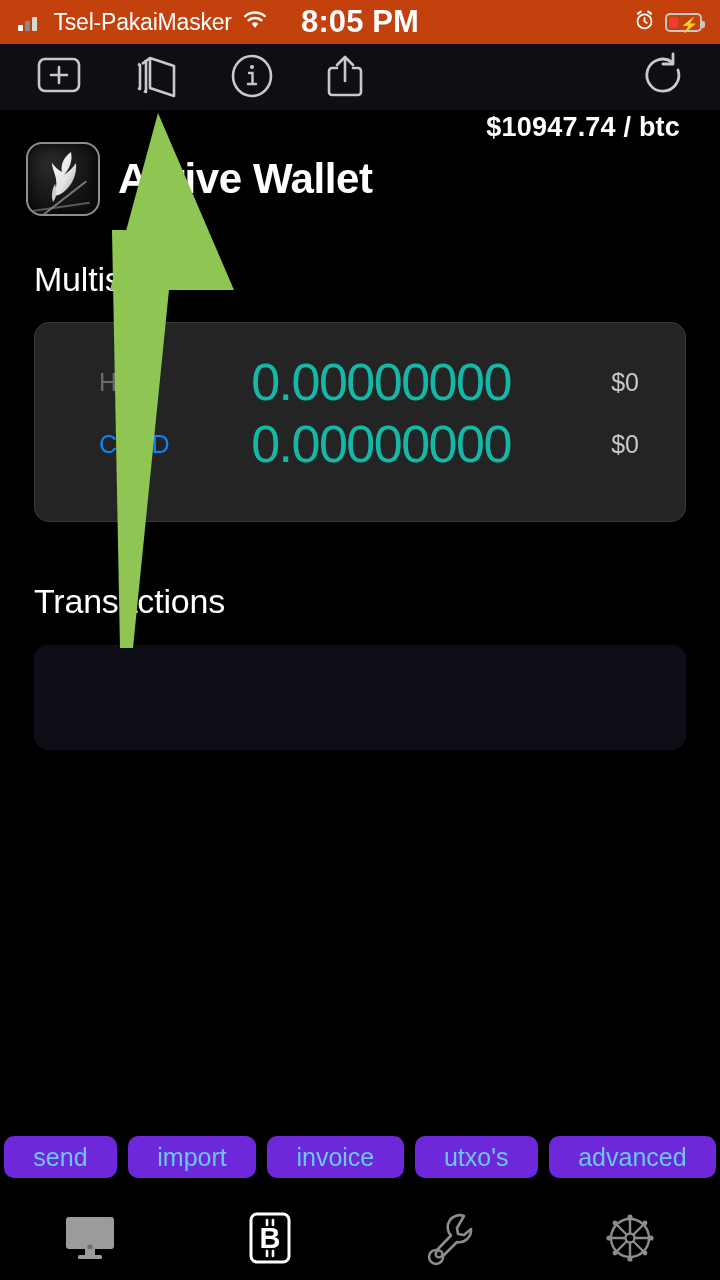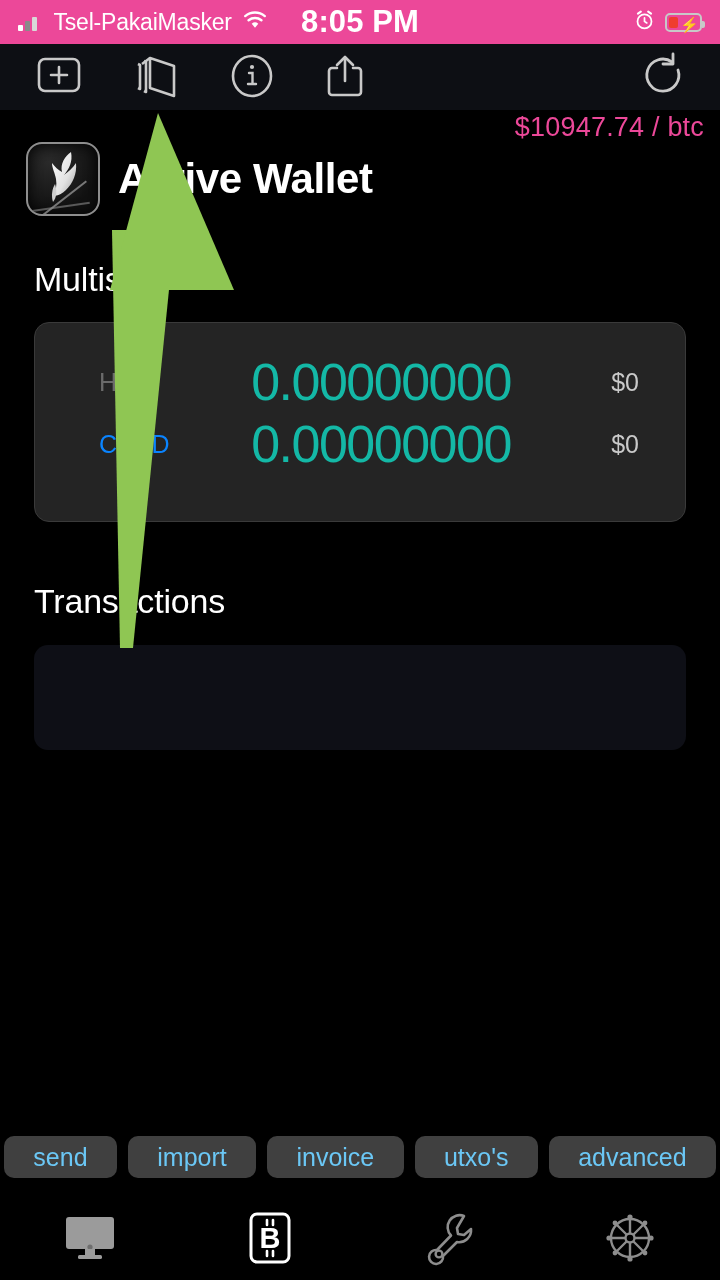--- a/index.html
+++ b/index.html
@@ -7,21 +7,21 @@
     width:720px; height:1280px;
     background:#000; overflow:hidden;
     font-family:"Liberation Sans", sans-serif;
     -webkit-font-smoothing:antialiased;
   }
   #screen { position:relative; width:720px; height:1280px; background:#000; }
 
   
   .statusbar {
     position:absolute; top:0; left:0; width:720px; height:44px;
-    background:#ec4899;
+    background:#c2410c;
     display:flex; align-items:center;
     padding:0 18px;
     color:#fff;
   }
   .sb-left { display:flex; align-items:center; gap:10px; flex:0 0 auto; }
   .sb-center { position:absolute; left:0; right:0; text-align:center; pointer-events:none; }
   .sb-right { margin-left:auto; display:flex; align-items:center; gap:10px; z-index:2; }
   .sb-text { font-size:23px; letter-spacing:-0.2px; }
   .sb-time { font-size:31px; font-weight:bold; letter-spacing:0.1px; }
 
@@ -47,22 +47,22 @@
   }
   .tb-btn { display:flex; align-items:center; justify-content:center; }
   .tb-plus   { position:absolute; left:36px;  top:8px; }
   .tb-layers { position:absolute; left:130px; top:8px; }
   .tb-info   { position:absolute; left:228px; top:8px; }
   .tb-share  { position:absolute; left:322px; top:8px; }
   .tb-reload { position:absolute; right:30px; top:8px; }
 
   
   .price {
-    position:absolute; top:112px; right:16px;
-    font-size:27px; color:#ec4899; letter-spacing:0.2px;
+    position:absolute; top:112px; right:40px;
+    font-size:27px; color:#ffffff; letter-spacing:0.2px;font-weight:bold;
   }
 
   
   .wallet-head {
     position:absolute; top:142px; left:26px;
     display:flex; align-items:center; gap:18px;
   }
   .app-icon {
     width:74px; height:74px; border-radius:16px;
     background:
@@ -133,21 +133,21 @@
     width:652px; height:105px;
     background:#0e0f16; border-radius:14px;
   }
 
   
   .actions {
     position:absolute; left:0; top:1136px; width:720px;
     display:flex; align-items:center; gap:11px; padding:0 4px;
   }
   .action-btn {
-    background:#404040; border-radius:10px;
+    background:#6d28d9; border-radius:10px;
     height:42px; padding:0 16px;
     display:flex; align-items:center; justify-content:center;
     color:#6bc7f5; font-size:25px; white-space:nowrap;
     flex:1 1 auto;
   }
 
   
   .tabbar {
     position:absolute; left:0; bottom:0; width:720px; height:80px;
     background:#000;

